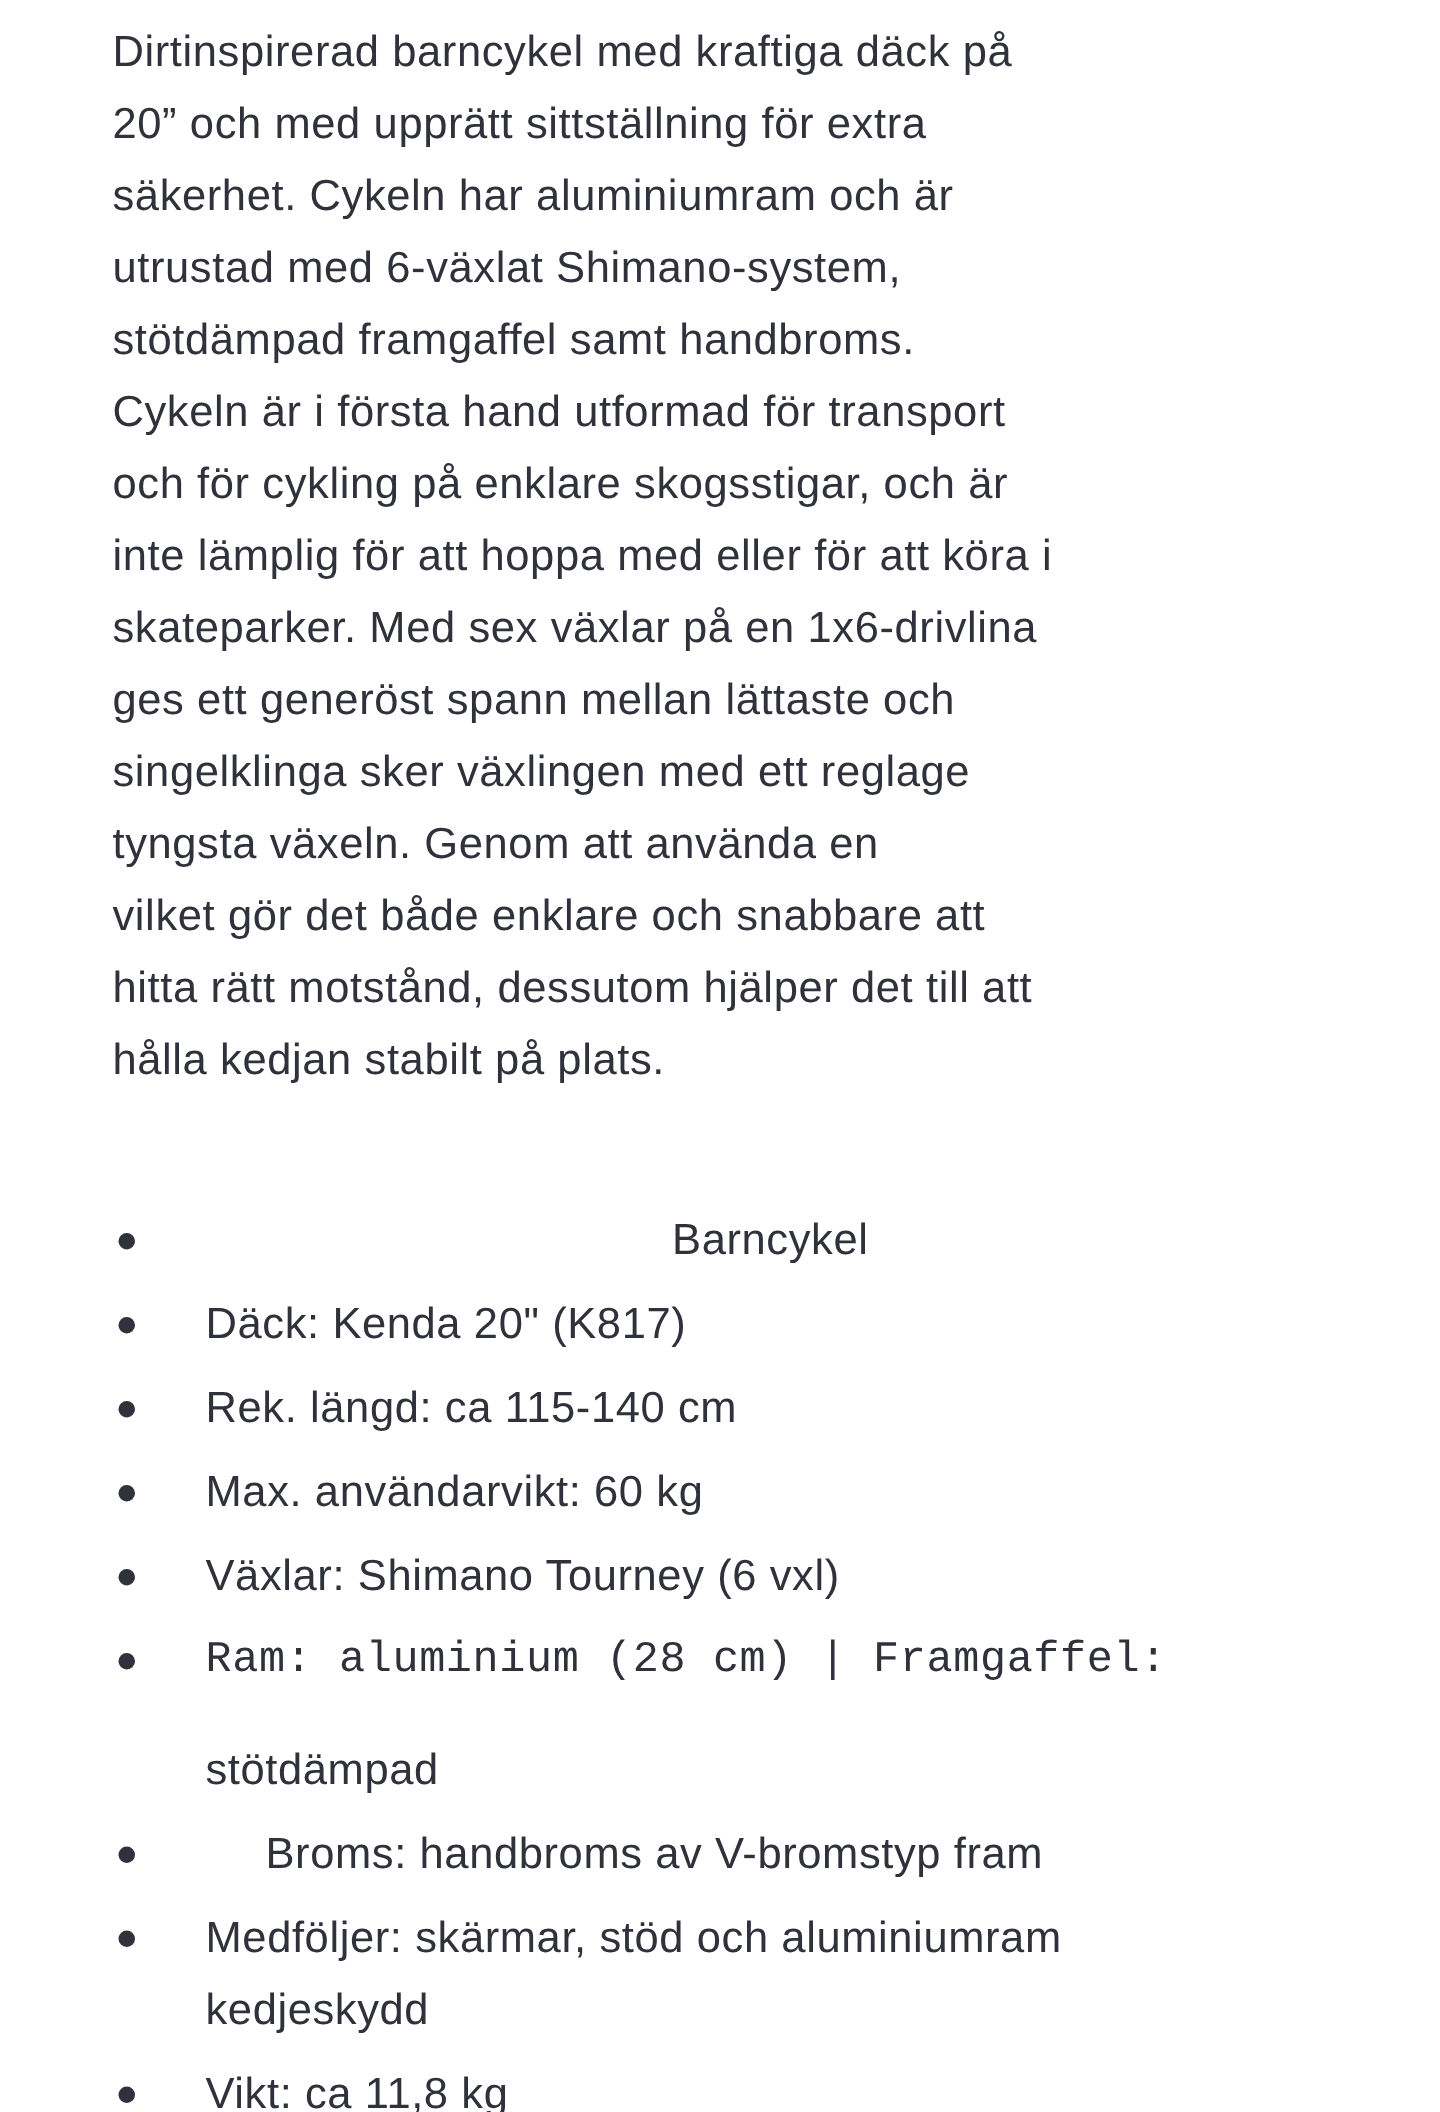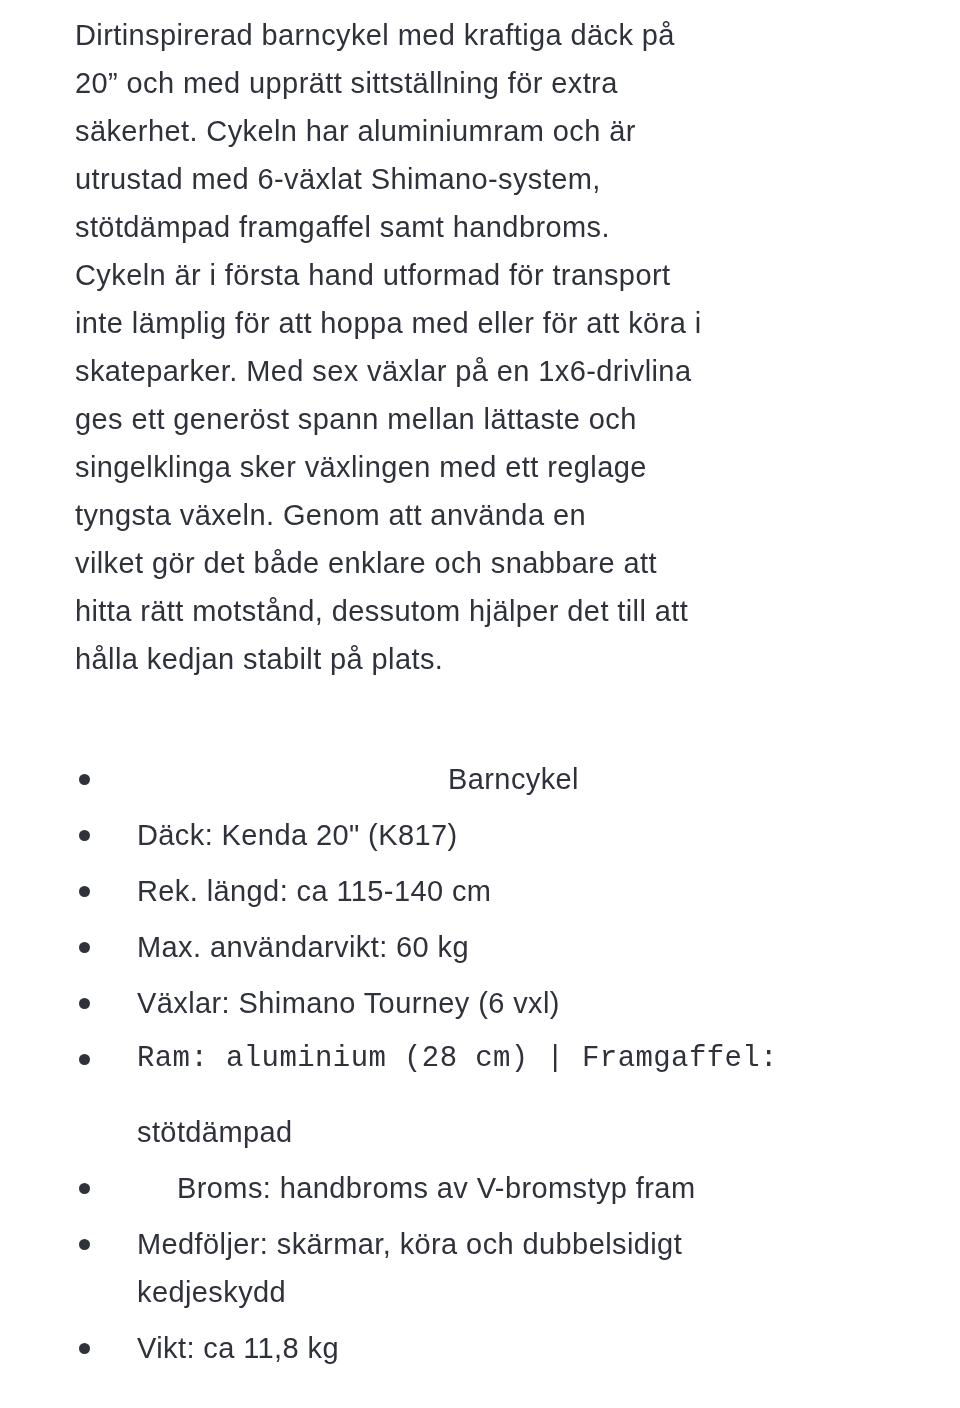--- a/index.html
+++ b/index.html
@@ -59,20 +59,21 @@
 <body style="background: rgb(255, 255, 255); color: rgb(47, 50, 58);">
 
 <main class="content">
   <section>
       <div class="para-line">Dirtinspirerad barncykel med kraftiga däck på</div>
       <div class="para-line">20” och med upprätt sittställning för extra</div>
       <div class="para-line">säkerhet. Cykeln har aluminiumram och är</div>
       <div class="para-line">utrustad med 6-växlat Shimano-system,</div>
       <div class="para-line">stötdämpad framgaffel samt handbroms.</div>
       <div class="para-line">Cykeln är i första hand utformad för transport</div>
+      <div class="para-line">och för cykling på enklare skogsstigar, och är</div>
       <div class="para-line">inte lämplig för att hoppa med eller för att köra i</div>
       <div class="para-line">skateparker. Med sex växlar på en 1x6-drivlina</div>
       <div class="para-line">ges ett generöst spann mellan lättaste och</div>
       <div class="para-line">singelklinga sker växlingen med ett reglage</div>
       <div class="para-line">tyngsta växeln. Genom att använda en</div>
       <div class="para-line">vilket gör det både enklare och snabbare att</div>
       <div class="para-line">hitta rätt motstånd, dessutom hjälper det till att</div>
       <div class="para-line">hålla kedjan stabilt på plats.</div>
     </section>
   <ul class="spec-list">
@@ -131,21 +132,21 @@
         </span>
         <span class="spec-text">
           <span class="spec-line" style="display: block; margin-left: 40px;">Broms: handbroms av V-bromstyp fram</span>
         </span>
       </li>
       <li class="spec-item">
         <span class="bullet-col">
           <span class="bullet-dot" style="background: rgb(47, 50, 58);"></span>
         </span>
         <span class="spec-text">
-          <span class="spec-line" style="display: block;">Medföljer: skärmar, köra och dubbelsidigt</span>
+          <span class="spec-line" style="display: block;">Medföljer: skärmar, stöd och aluminiumram</span>
           <span class="spec-line" style="display: block;">kedjeskydd</span>
         </span>
       </li>
       <li class="spec-item">
         <span class="bullet-col">
           <span class="bullet-dot" style="background: rgb(47, 50, 58);"></span>
         </span>
         <span class="spec-text">
           <span class="spec-line" style="display: block;">Vikt: ca 11,8 kg</span>
         </span>

